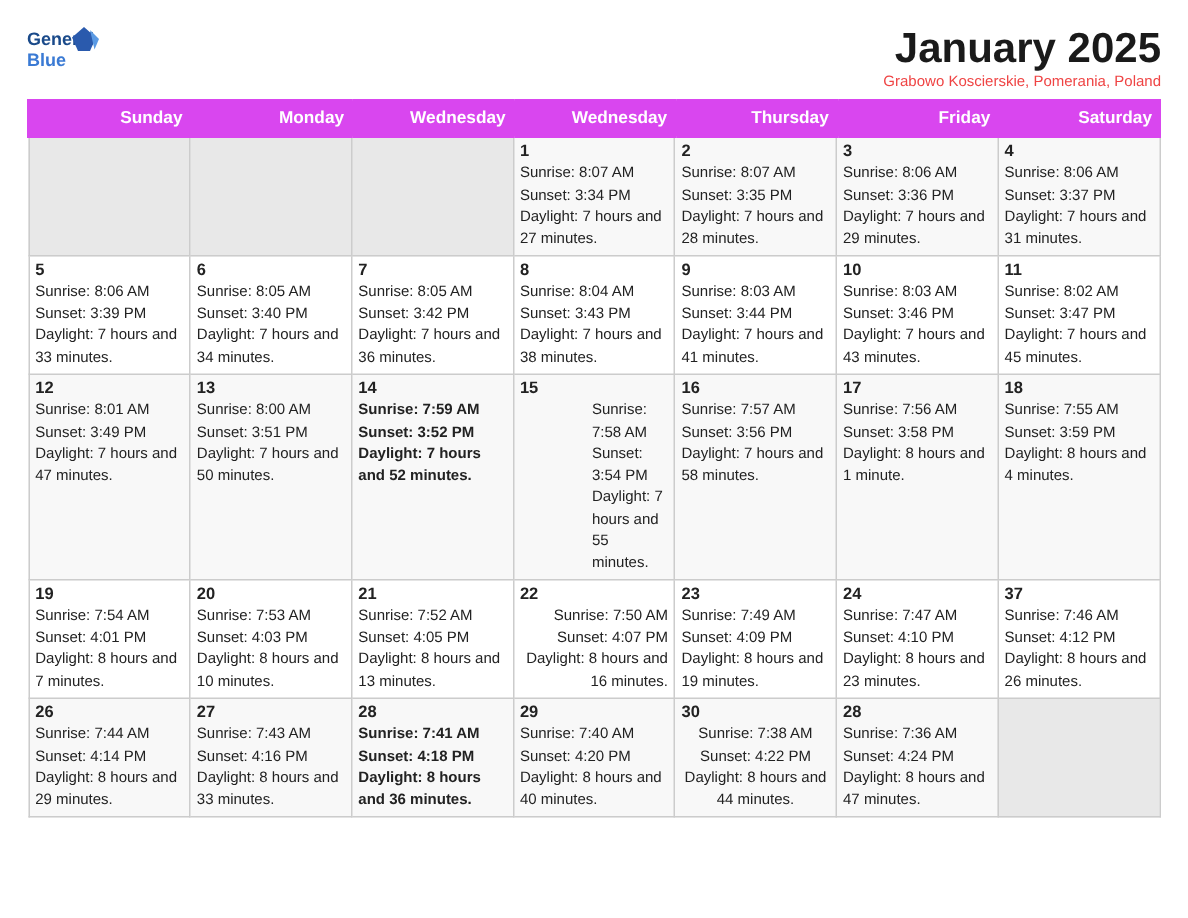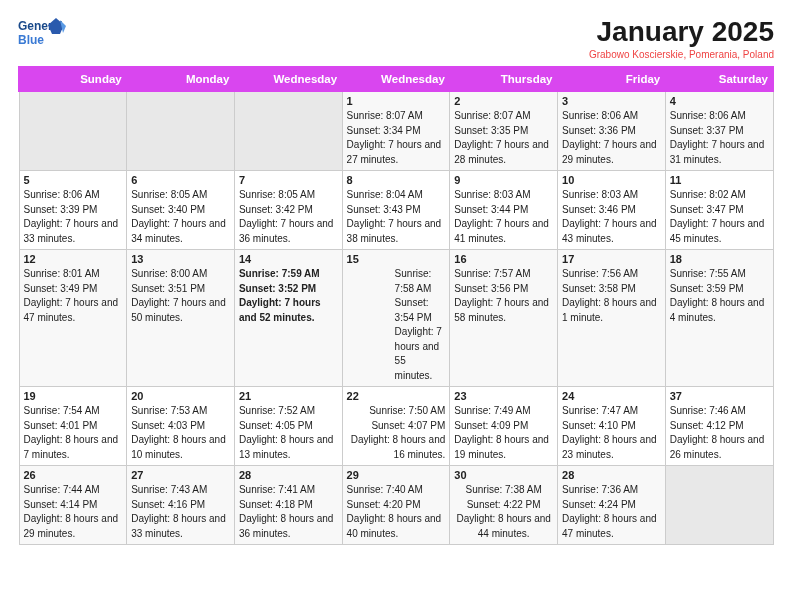--- a/index.html
+++ b/index.html
@@ -282,21 +282,21 @@
 Daylight: 8 hours and 29 minutes.</div>
           </td>
           <td>
             <span class="day-number">27</span>
             <div class="day-info" style="white-space: pre-line;">Sunrise: 7:43 AM
 Sunset: 4:16 PM
 Daylight: 8 hours and 33 minutes.</div>
           </td>
           <td>
             <span class="day-number">28</span>
-            <div class="day-info" style="white-space: pre-line;">Sunrise: 7:41 AM
+            <div class="day-info" style="white-space: pre-line; font-weight: bold;">Sunrise: 7:41 AM
 Sunset: 4:18 PM
 Daylight: 8 hours and 36 minutes.</div>
           </td>
           <td>
             <span class="day-number">29</span>
             <div class="day-info" style="white-space: pre-line;">Sunrise: 7:40 AM
 Sunset: 4:20 PM
 Daylight: 8 hours and 40 minutes.</div>
           </td>
           <td>

